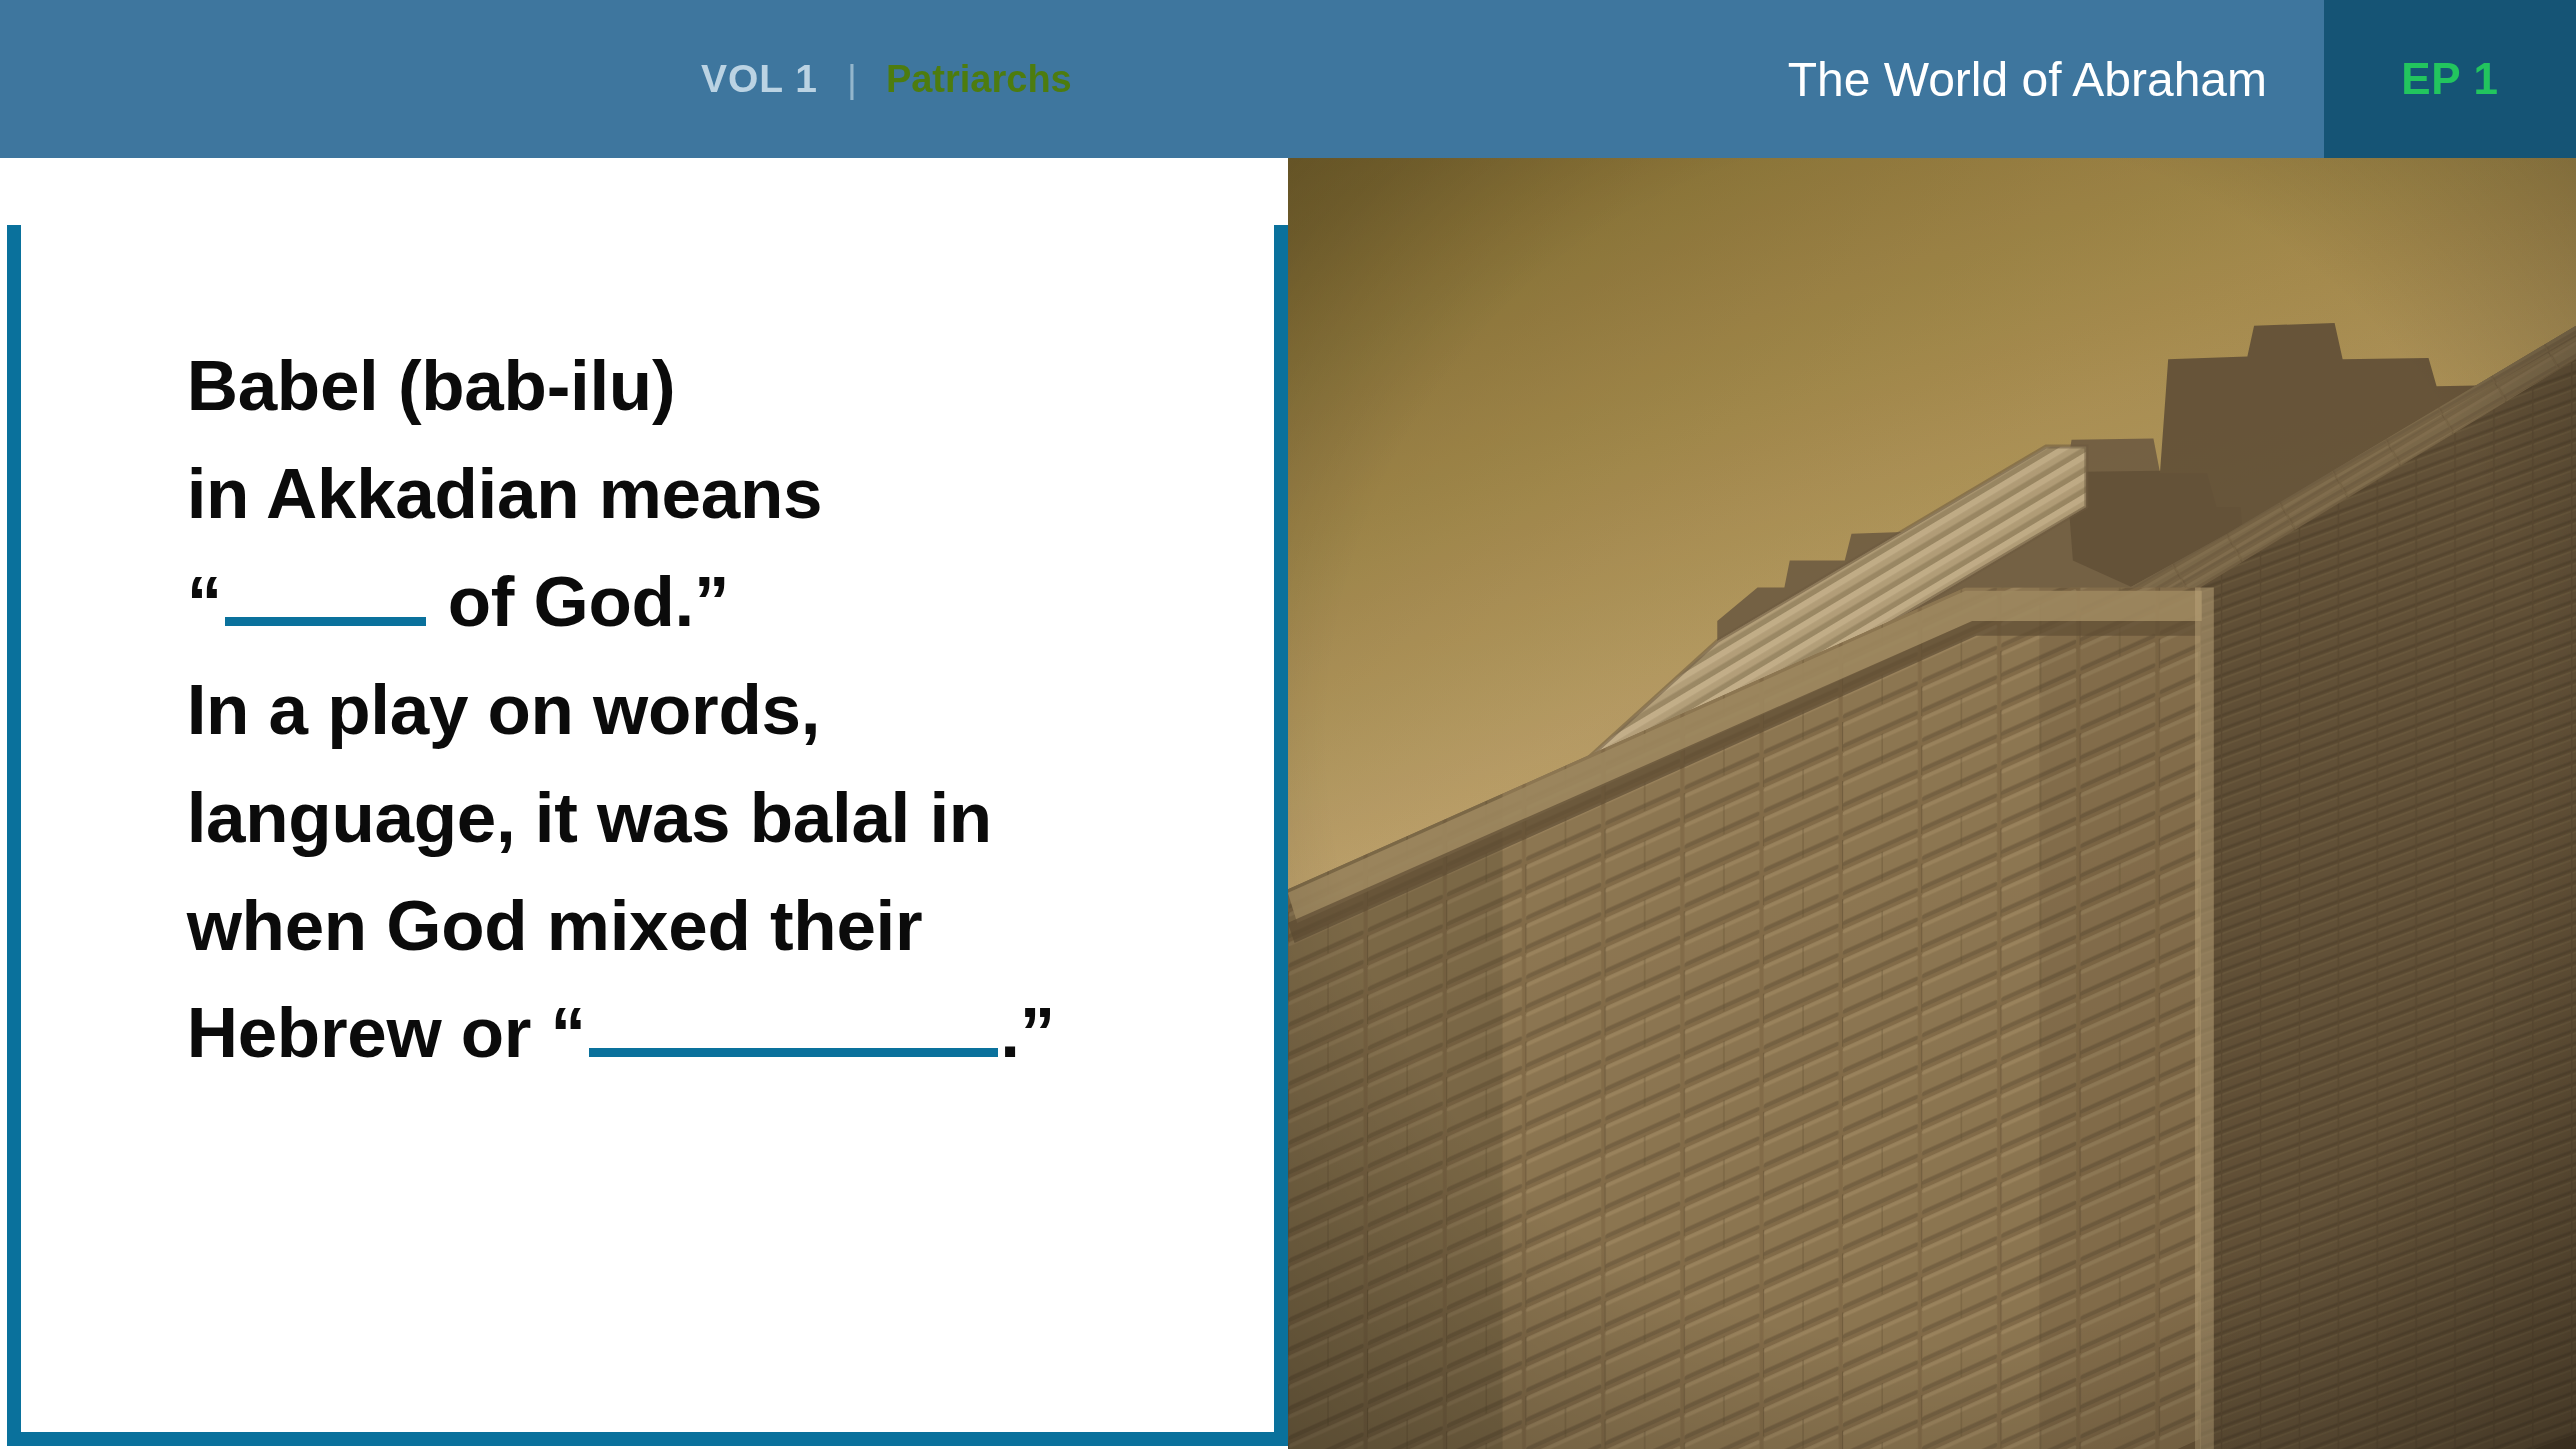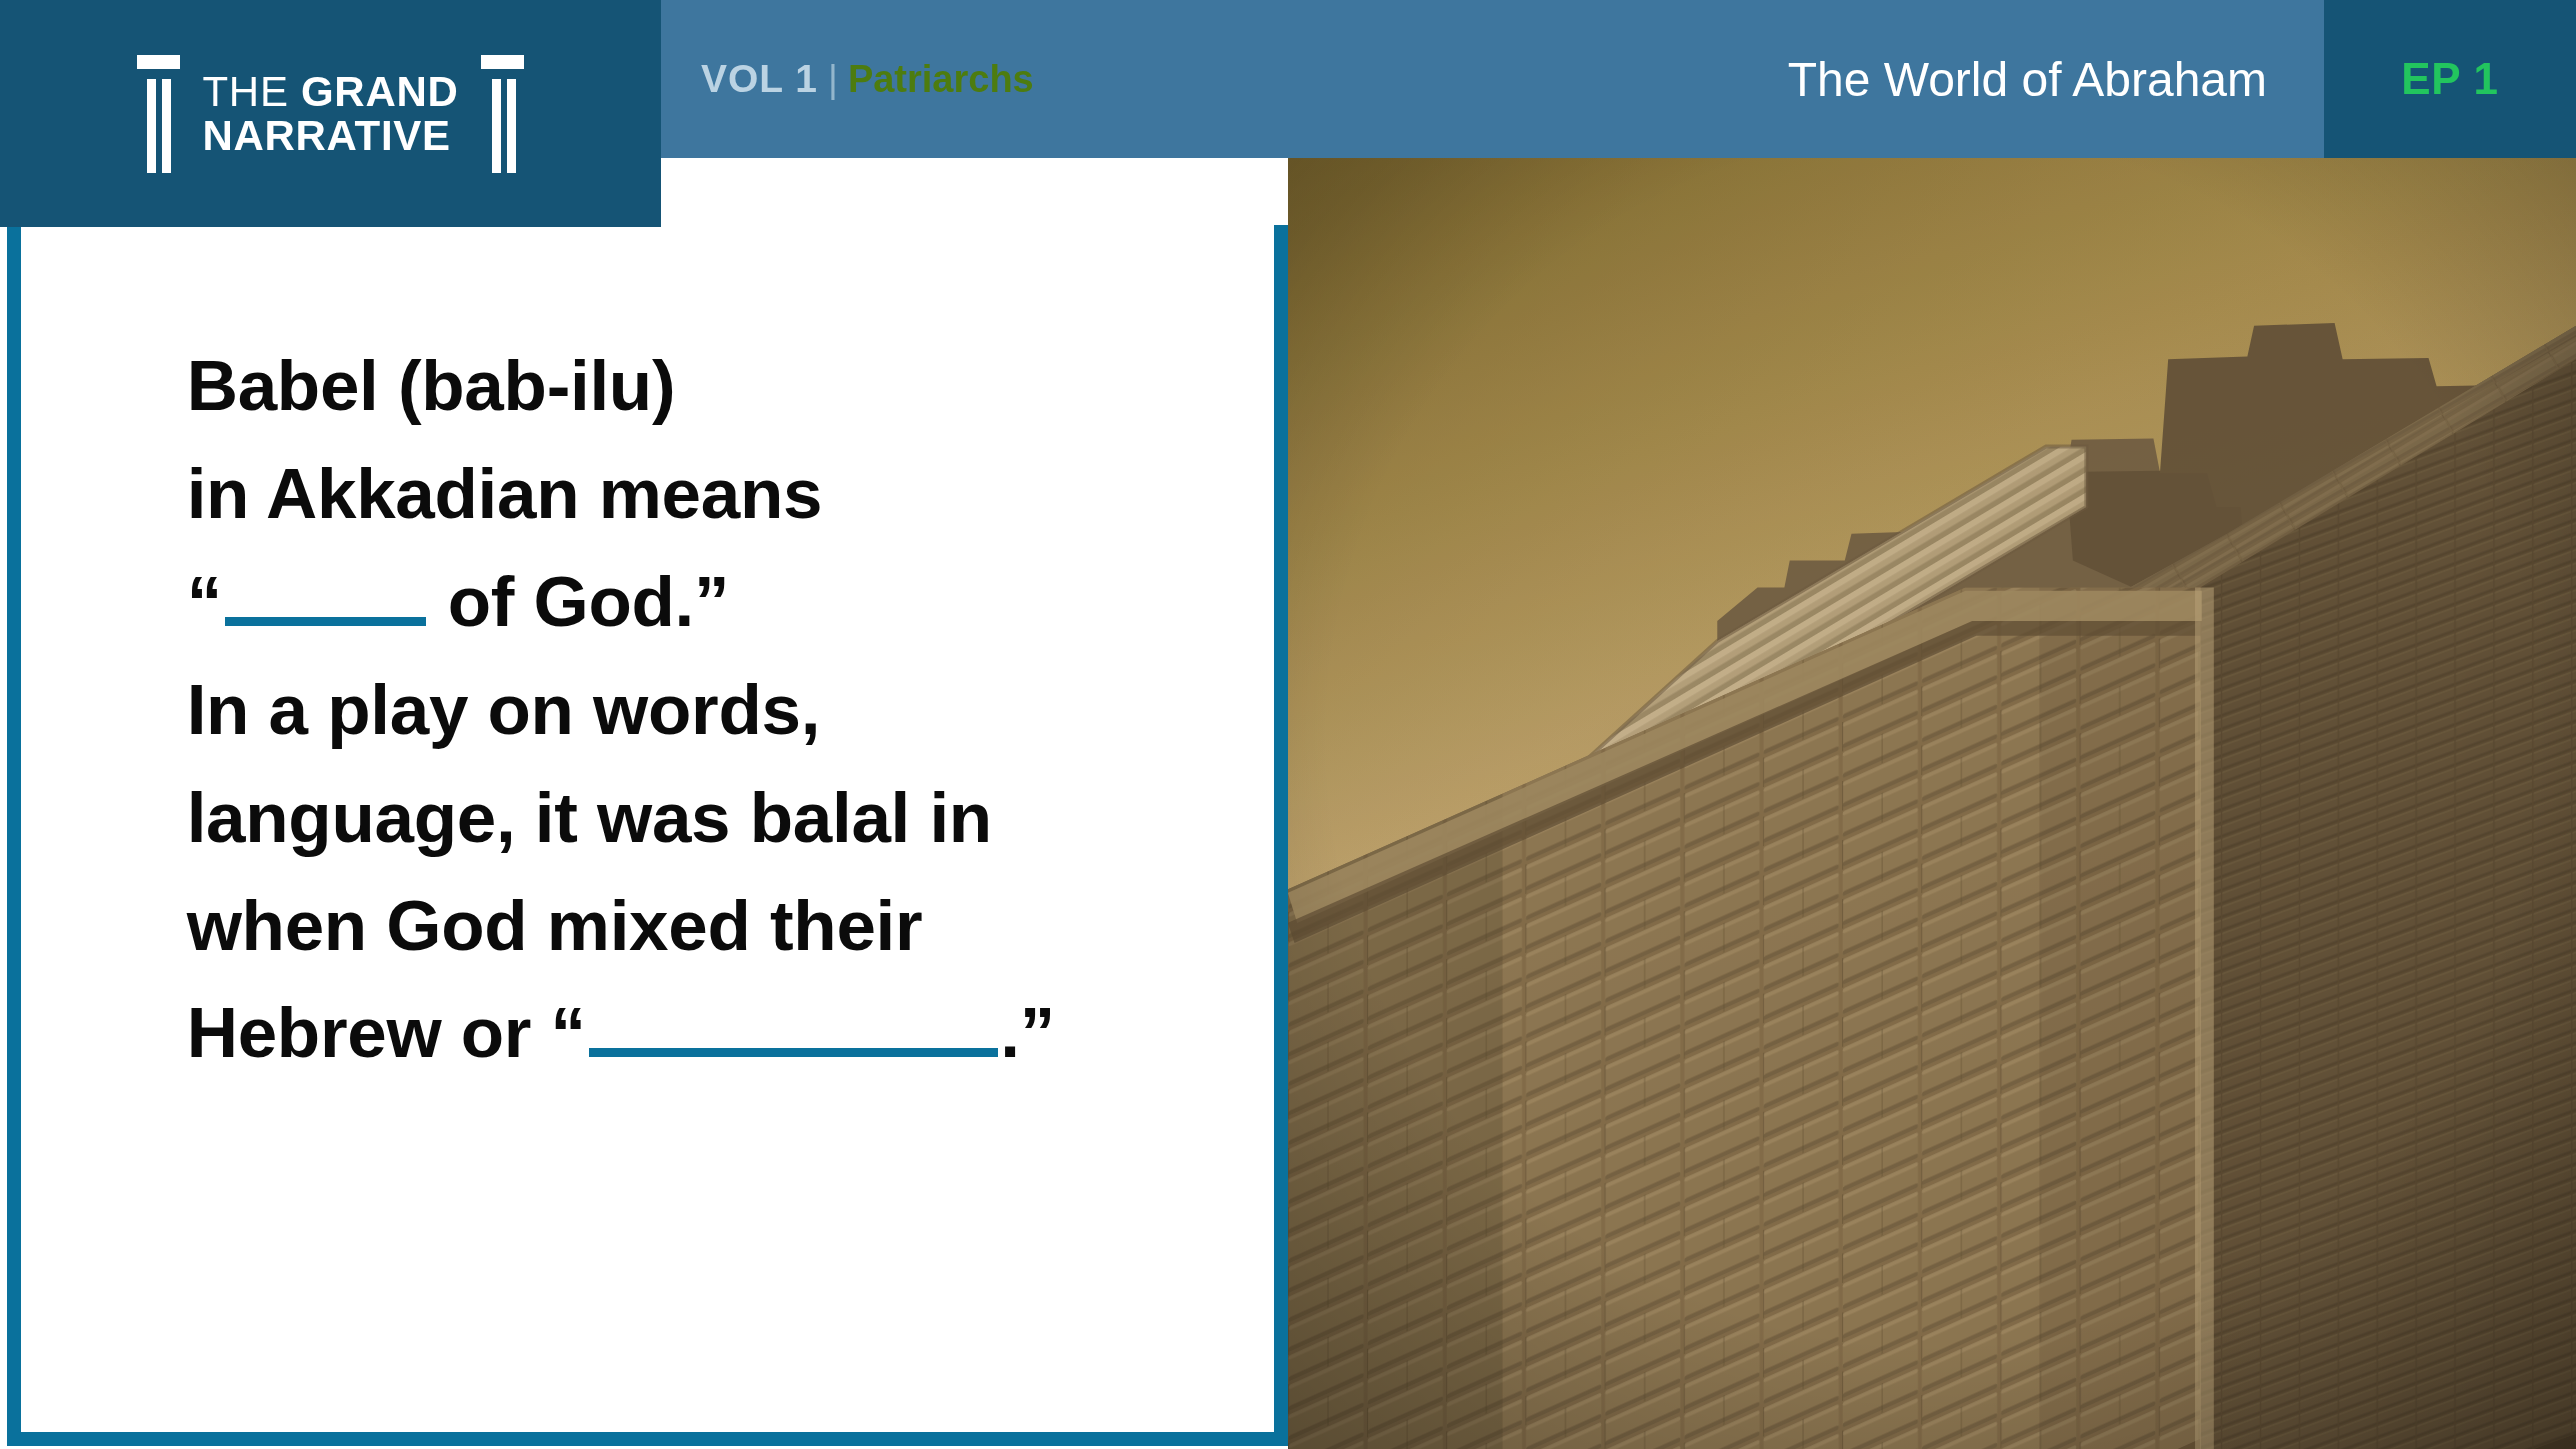--- a/index.html
+++ b/index.html
@@ -78,21 +78,21 @@
     letter-spacing: 0.7px;
     white-space: nowrap;
   }
 
   .vol-block {
     position: absolute;
     left: 701px; top: 0;
     height: 158px;
     display: flex;
     align-items: center;
-    gap: 10px;
+    gap: 29px;
     z-index: 7;
   }
   .vol-label {
     color: #BBD3E3;
     font-size: 39px;
     font-weight: 700;
     letter-spacing: 1px;
     white-space: nowrap;
   }
   .vol-sep {
@@ -323,38 +323,20 @@
 
       <rect x="0" y="0" width="1920" height="1924" fill="#b08a3c" opacity="0.06"></rect>
       <radialGradient id="vig" cx="0.5" cy="0.45" r="0.78">
         <stop offset="60%" stop-color="#000000" stop-opacity="0"></stop>
         <stop offset="100%" stop-color="#000000" stop-opacity="0.30"></stop>
       </radialGradient>
       <rect x="0" y="0" width="1920" height="1924" fill="url(#vig)"></rect>
     </svg>
   </div>
 
-  <div class="logo-panel">
-    <div class="pillar">
-      <span class="cap"></span>
-        <span class="shaft-a"></span>
-        <span class="shaft-b"></span>
-    </div>
-    <div class="logo-wordmark">
-      <div class="logo-line1">
-        <span class="thin">THE </span><span class="bold">GRAND</span>
-      </div>
-      <div class="logo-line2">NARRATIVE</div>
-    </div>
-    <div class="pillar">
-      <span class="cap"></span>
-        <span class="shaft-a"></span>
-        <span class="shaft-b"></span>
-    </div>
-  </div>
 
   <div class="vol-block">
     <span class="vol-label">VOL 1</span>
     <span class="vol-sep">|</span>
     <span class="vol-series">Patriarchs</span>
   </div>
 
   <div class="episode-title">The World of Abraham</div>
 
   <div class="ep-badge">

